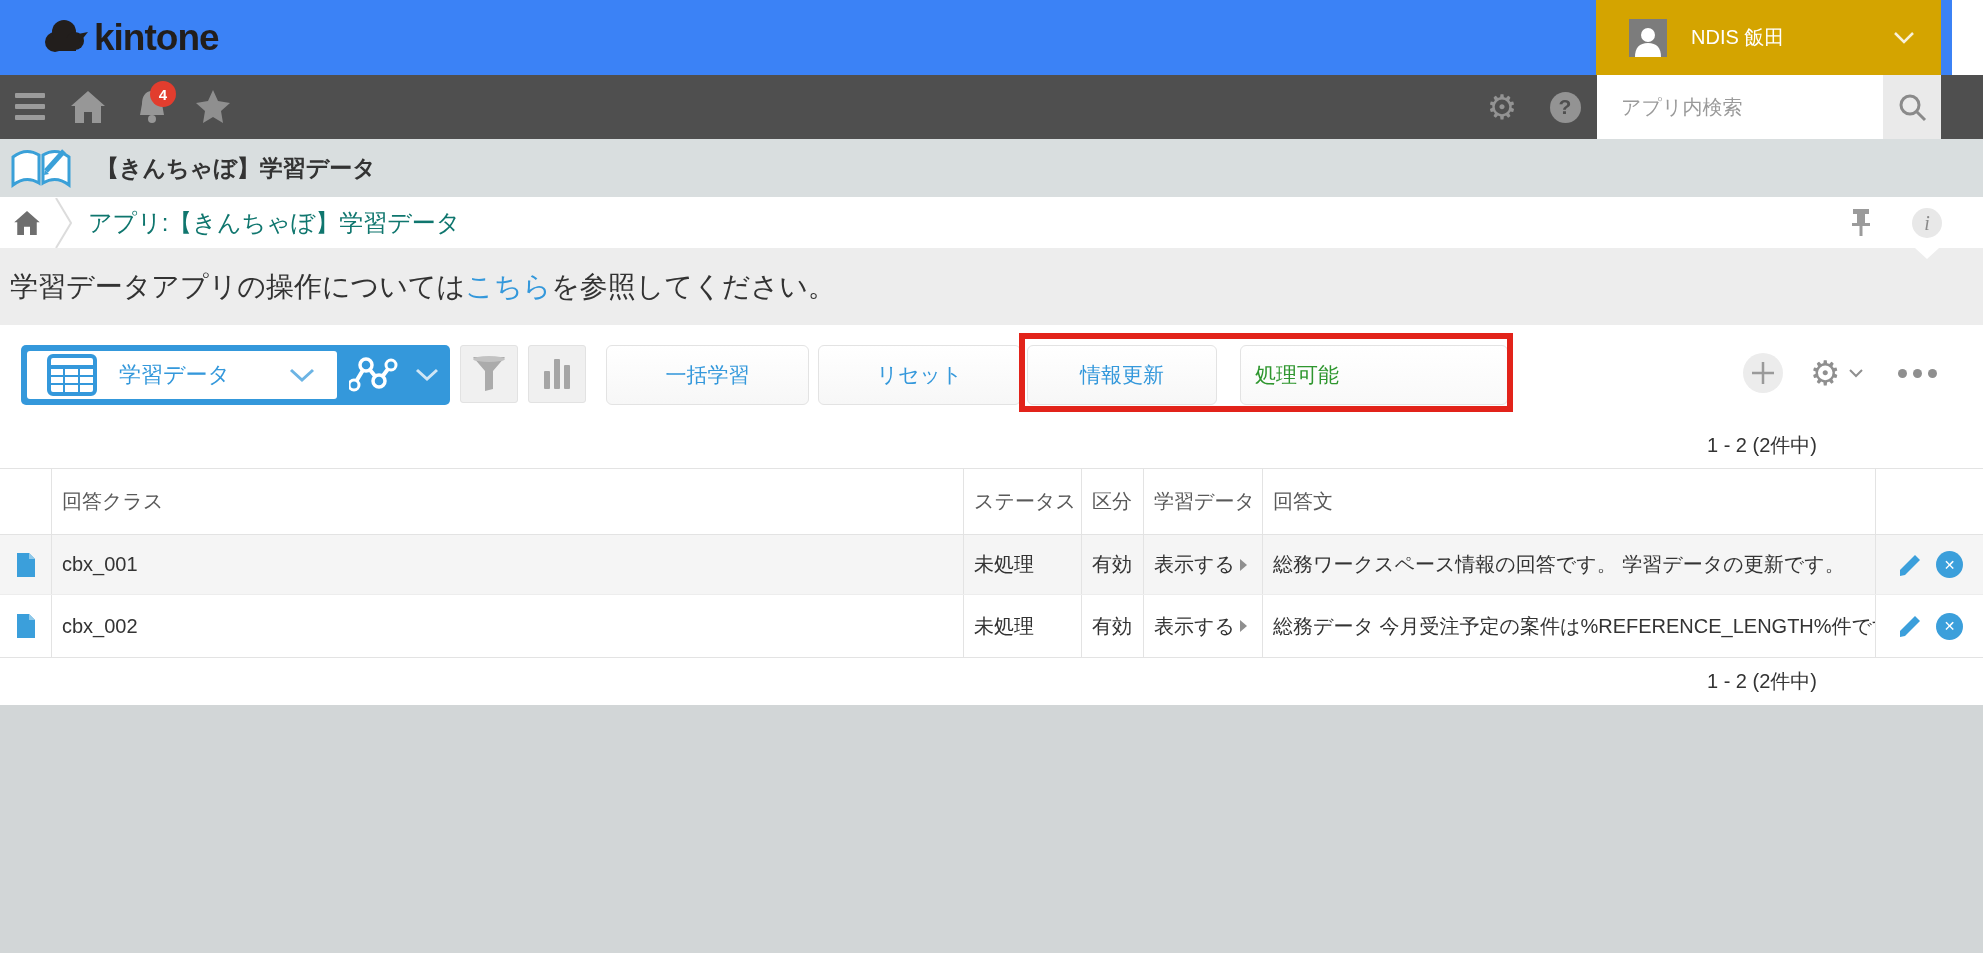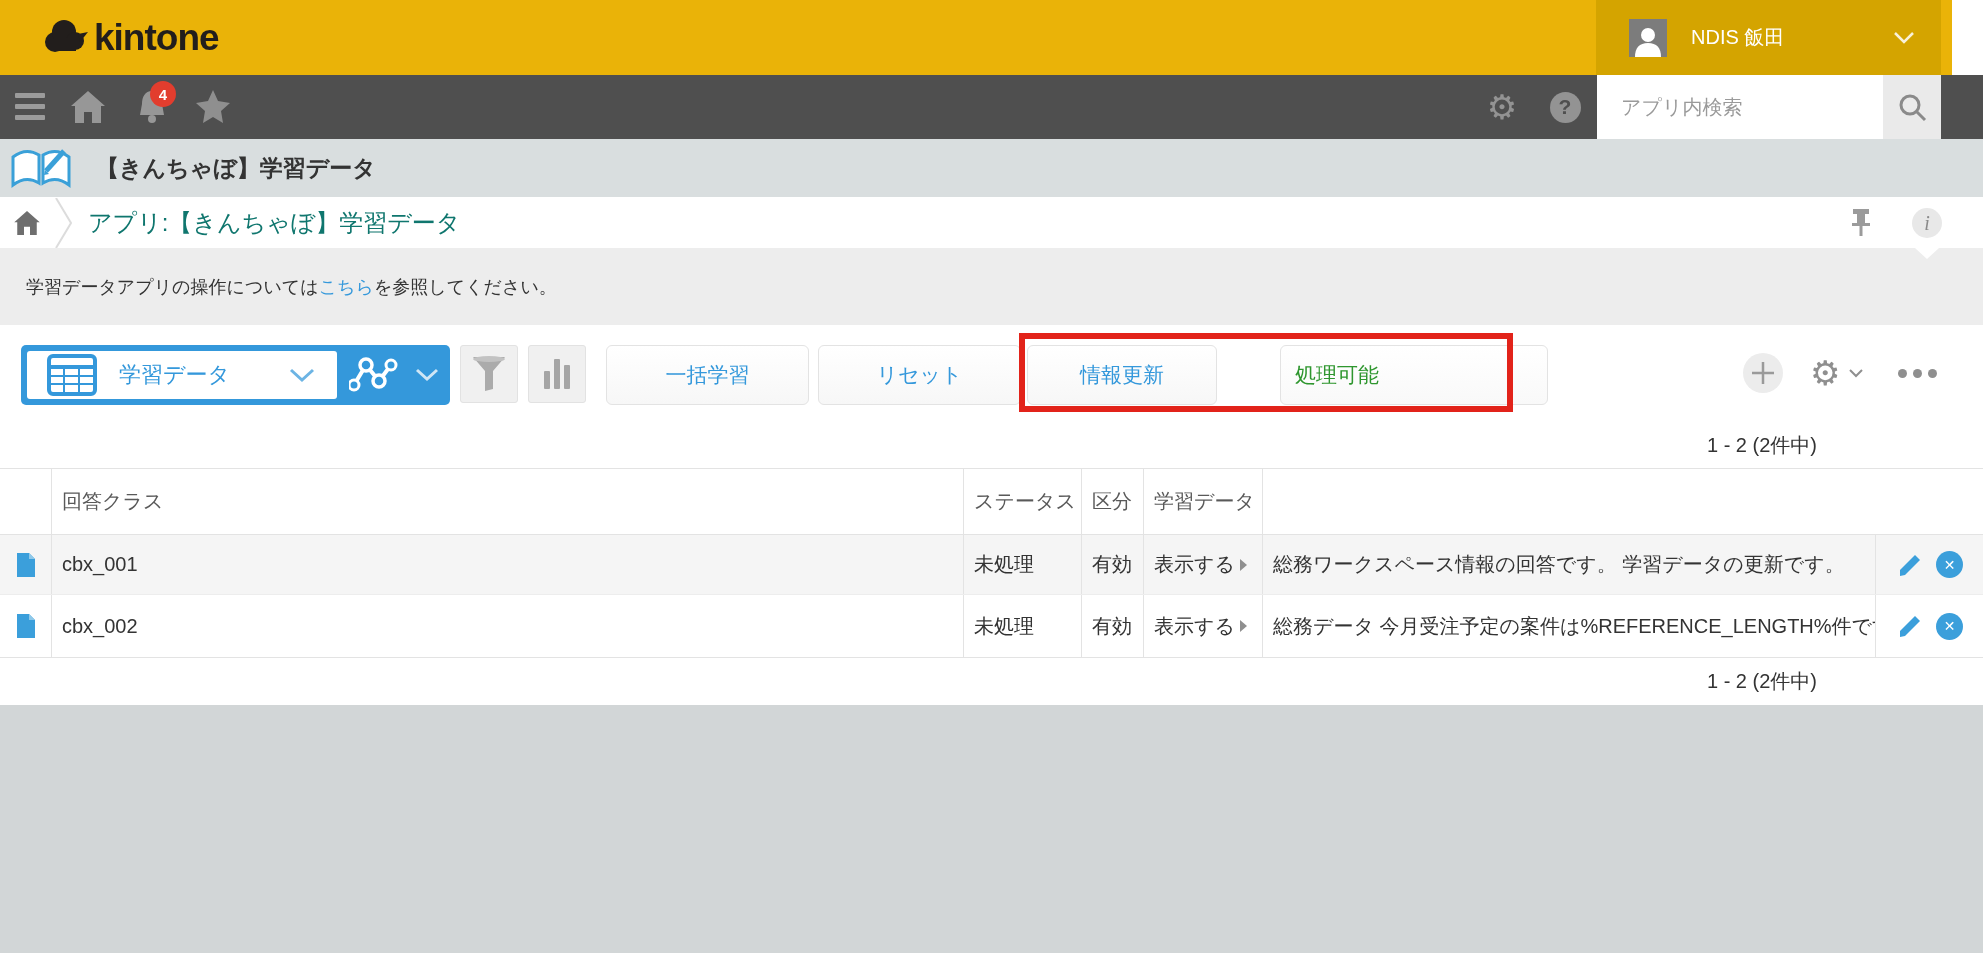--- a/index.html
+++ b/index.html
@@ -5,21 +5,21 @@
   * { margin:0; padding:0; box-sizing:border-box; }
   html,body { width:1983px; height:953px; }
   body {
     font-family:"Liberation Sans","DejaVu Sans",sans-serif;
     position:relative; overflow:hidden; background:#fff;
     -webkit-font-smoothing:antialiased;
   }
   .abs { position:absolute; }
 
   
-  .topbar { left:0; top:0; width:1952px; height:75px; background:#eab308; }
+  .topbar { left:0; top:0; width:1952px; height:75px; background:#3b82f6; }
   .logo-wrap { left:42px; top:0; height:75px; display:flex; align-items:center; gap:6px; }
   .logo-text { font-size:37px; font-weight:bold; color:#221e1c; letter-spacing:-1px; }
   .user-block { left:1596px; top:0; width:345px; height:75px; background:#d4a400;
     display:flex; align-items:center; }
   .avatar { width:38px; height:38px; background:#7c7c7c; margin-left:33px;
     display:flex; align-items:flex-end; justify-content:center; overflow:hidden; }
   .user-name { color:#fff; font-size:20px; margin-left:24px; }
   .user-chevron { margin-left:auto; margin-right:26px; }
 
   
@@ -52,21 +52,21 @@
   .pin-ico { left:1848px; top:207px; }
   .info-btn { left:1912px; top:208px; width:30px; height:30px; border-radius:50%;
     background:#e8e8e8; color:#8a8a8a; font-family:"Liberation Serif","DejaVu Serif",serif;
     font-style:italic; font-size:20px; display:flex; align-items:center; justify-content:center; }
   .info-notch { left:1915px; top:248px; width:0; height:0; z-index:2;
     border-left:12px solid transparent; border-right:12px solid transparent; border-top:11px solid #fff; }
 
   
   .noticebar { left:0; top:248px; width:1983px; height:77px; background:#ededed;
     display:flex; align-items:center; }
-  .notice-text { font-size:18px; color:#333; margin-left:26px; }
+  .notice-text { font-size:28px; color:#333; margin-left:10px; }
   .notice-link { color:#3498db; cursor:pointer; }
 
   
   .view-select { left:21px; top:345px; width:429px; height:60px; background:#3498db;
     border-radius:5px; display:flex; cursor:pointer; }
   .view-select-inner { margin:6px 0 6px 6px; width:310px; background:#fff; border-radius:3px;
     display:flex; align-items:center; }
   .view-name { color:#3498db; font-size:22px; margin-left:22px; }
   .view-graph-part { flex:1; display:flex; align-items:center; justify-content:center; gap:16px; }
   .sq-btn { top:345px; width:58px; height:58px; background:#f0f0f0; border:1px solid #e2e2e2;
@@ -247,21 +247,21 @@
 <div class="abs sq-btn" style="left:528px;">
   <div class="bars-ico">
     <div style="height:18px;"></div>
       <div style="height:30px;"></div>
       <div style="height:24px;"></div>
   </div>
 </div>
 <button class="abs tool-btn" style="left:606px; width:203px;">一括学習</button>
 <button class="abs tool-btn" style="left:818px; width:203px;">リセット</button>
 <button class="abs tool-btn" style="left:1027px; width:190px;text-align:center;">情報更新</button>
-<button class="abs tool-btn btn-green" style="left:1240px; width:268px;margin-left:40px;">処理可能</button>
+<button class="abs tool-btn btn-green" style="left:1240px; width:268px;">処理可能</button>
 <div class="abs red-box"></div>
 <div class="abs plus-btn">
   <svg width="24" height="24" viewBox="0 0 24 24">
     <line x1="12" y1="1" x2="12" y2="23" stroke="#9a9a9a" stroke-width="2.5"></line>
     <line x1="1" y1="12" x2="23" y2="12" stroke="#9a9a9a" stroke-width="2.5"></line>
   </svg>
 </div>
 <div class="abs gear-group">
   <span style="font-size:34px; color:#8f8f8f; line-height:40px;">⚙</span>
   <svg width="16" height="10" viewBox="0 0 16 10">
@@ -276,20 +276,21 @@
 
 <div class="abs pagination pag-top">1 - 2 (2件中)</div>
 
 <div class="abs rec-table">
   <div class="tr head">
     <div class="td c-icon"></div>
     <div class="td c-class">回答クラス</div>
     <div class="td c-status">ステータス</div>
     <div class="td c-cat">区分</div>
     <div class="td c-learn">学習データ</div>
+    <div class="td c-answer">回答文</div>
     <div class="td c-actions"></div>
   </div>
 
   <div class="tr r0">
     <div class="td c-icon">
       <svg width="18" height="24" viewBox="0 0 18 24">
         <path d="M0 0 L12 0 L18 6 L18 24 L0 24 Z" fill="#3b9fdb"></path>
         <path d="M12 0 L18 6 L12 6 Z" fill="#8fc9ea"></path>
       </svg>
     </div>

